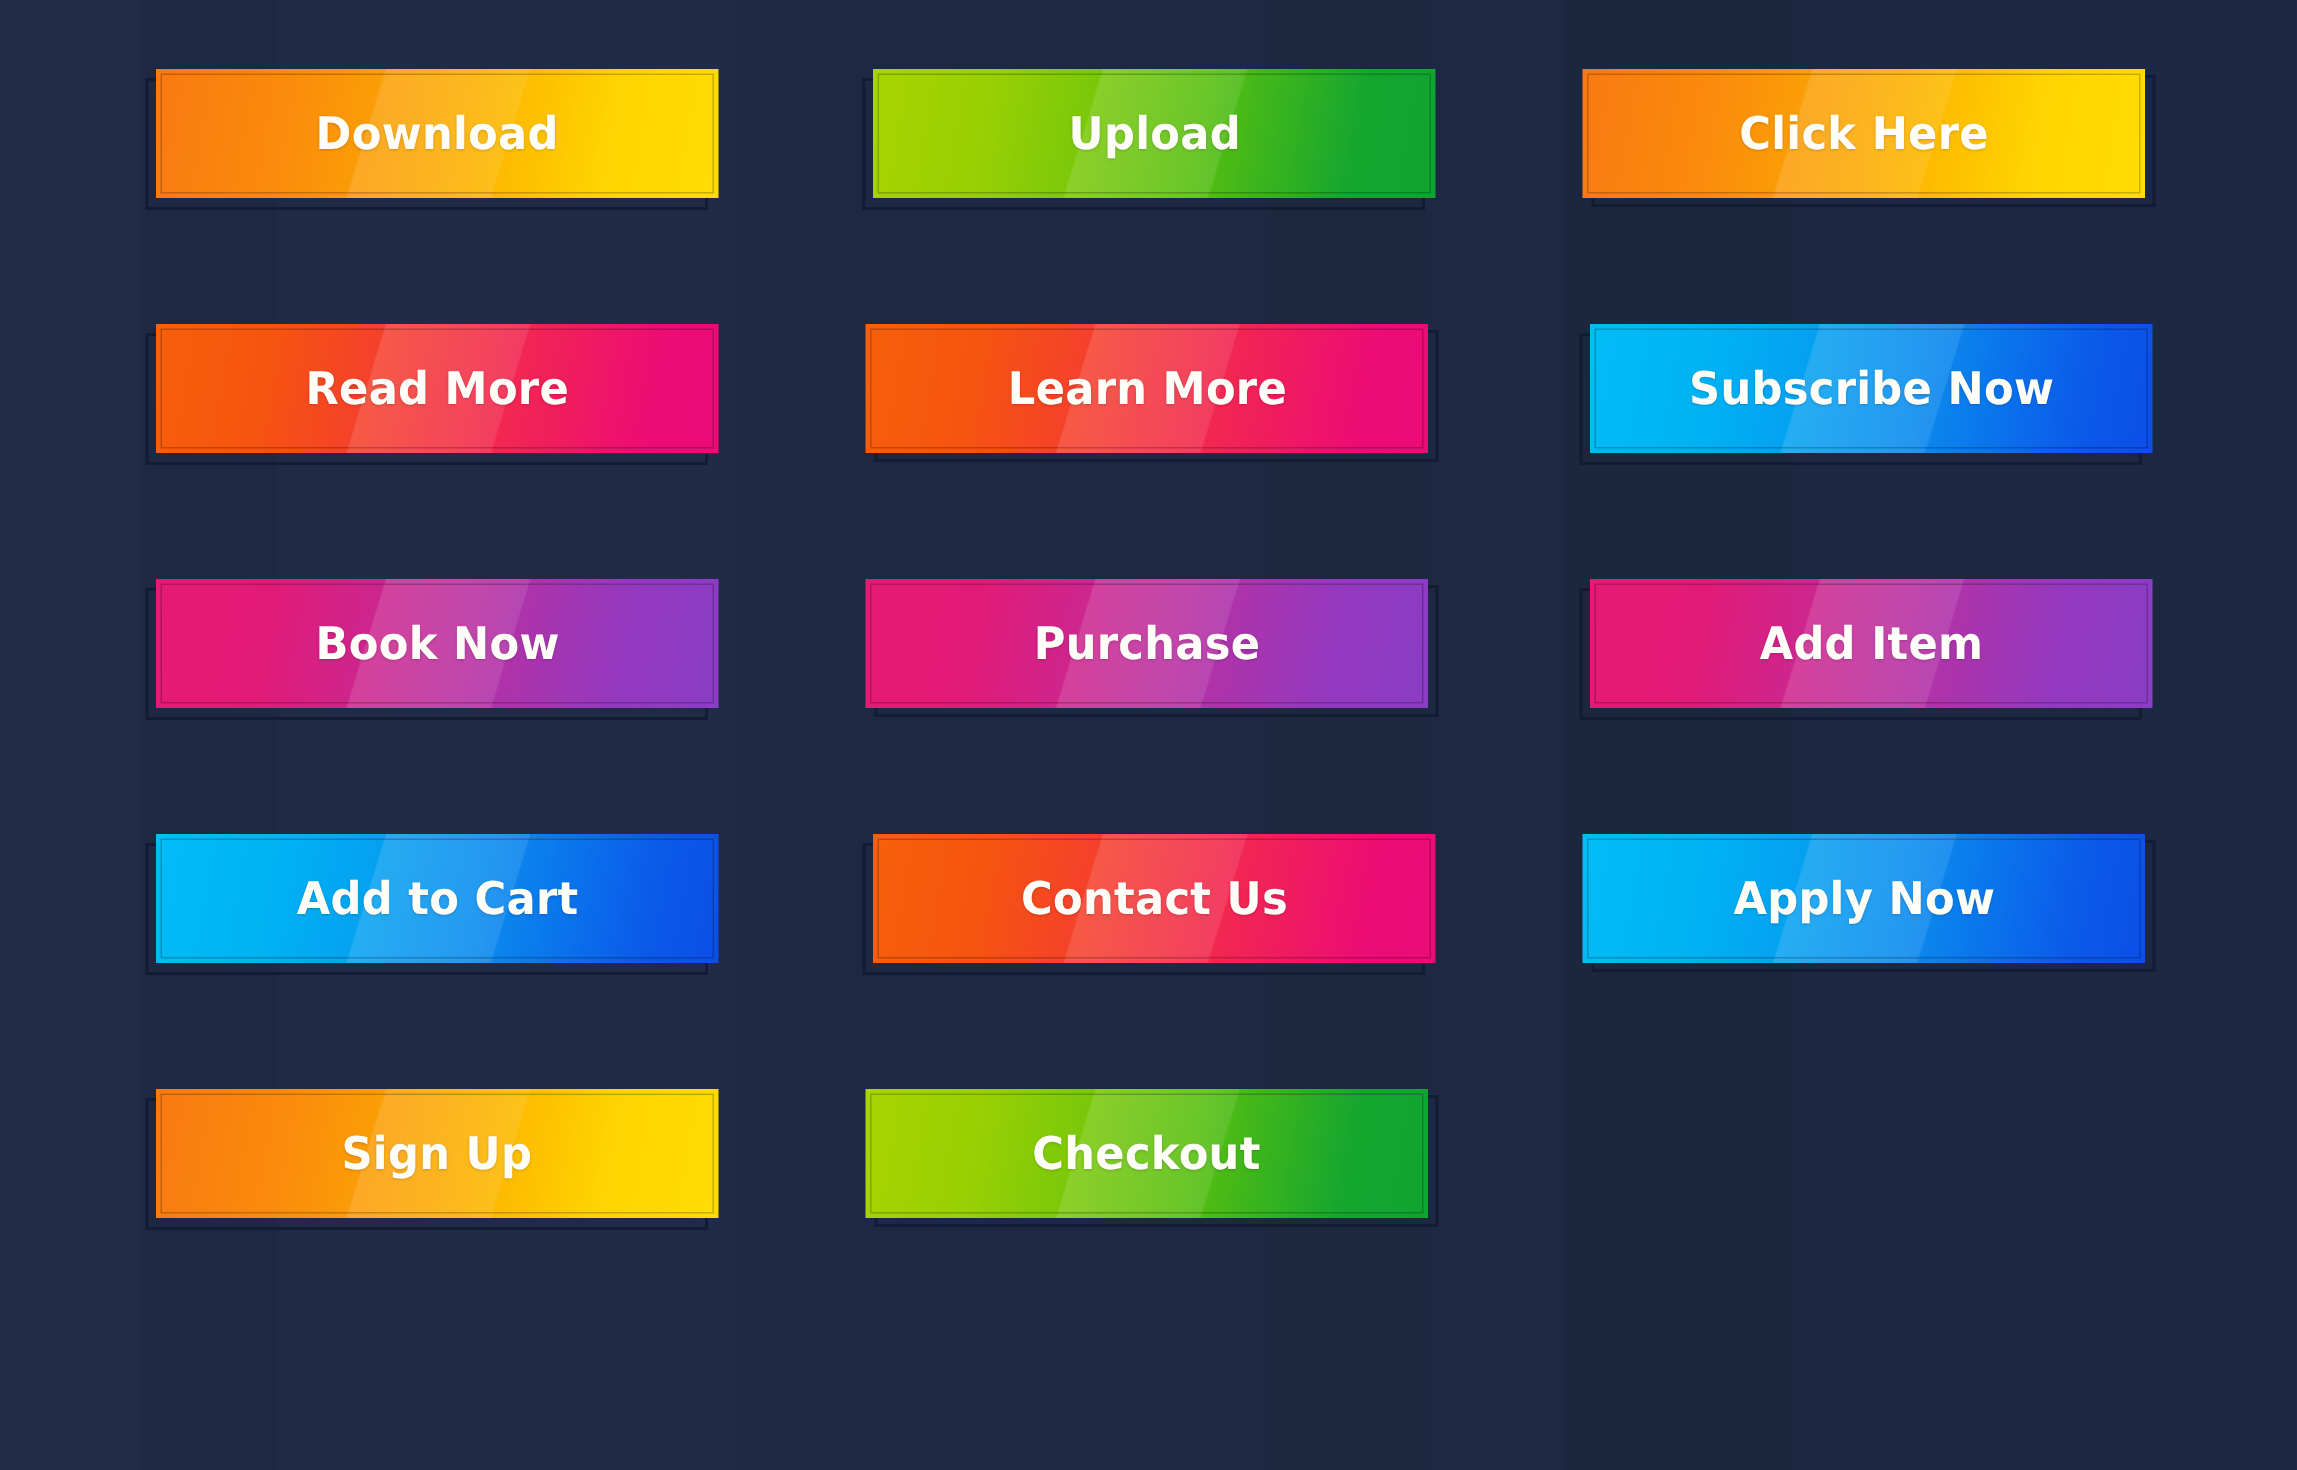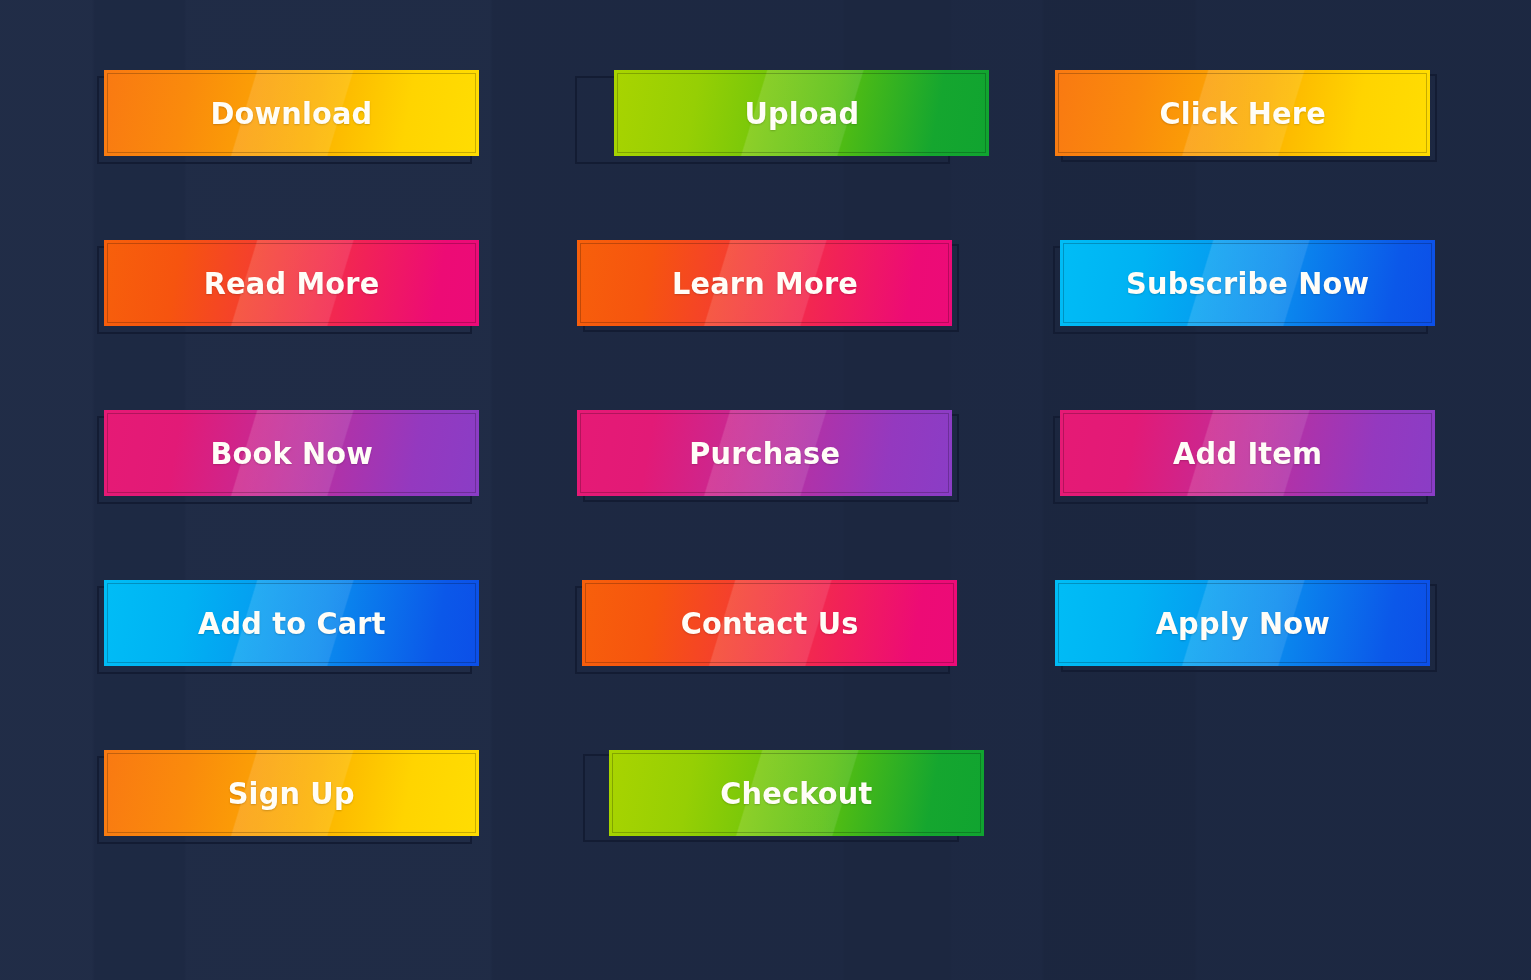--- a/index.html
+++ b/index.html
@@ -47,21 +47,21 @@
     position: absolute;
     left: 0;
     top: 0;
     width: 1531px;
     height: 980px;
     display: grid;
     grid-template-columns: repeat(3, 382px);
     grid-template-rows: repeat(5, 100px);
     column-gap: 96px;
     row-gap: 70px;
-    padding: 70px 0 0 97px;
+    padding: 46px 0 0 97px;
     box-sizing: border-box;
     align-content: start;
     justify-content: start;
   }
 
   
   .btn-slot {
     position: relative;
     width: 382px;
     height: 90px;
@@ -137,21 +137,21 @@
     font-weight: bold;
     letter-spacing: 0.2px;
     font-family: "DejaVu Sans", sans-serif;
     text-shadow: 0 1px 2px rgba(0,0,0,0.18);
     white-space: nowrap;
     transform: scaleX(0.96);
   }
 
   
   .g-orange-yellow { background: linear-gradient(100deg, #f97912 0%, #fa8a0c 22%, #fcb000 55%, #ffd400 80%, #ffdd02 100%); }
-  .g-green         { background: linear-gradient(100deg, #a9d400 0%, #96cf04 22%, #58bf10 58%, #15a62f 85%, #10a430 100%); margin-left: 32px; }
+  .g-green         { background: linear-gradient(100deg, #a9d400 0%, #96cf04 22%, #58bf10 58%, #15a62f 85%, #10a430 100%); }
   .g-orange-pink   { background: linear-gradient(100deg, #f7600b 0%, #f6540f 20%, #f32c4a 58%, #ed0b75 88%, #ec0b78 100%); text-align: center; }
   .g-cyan-blue     { background: linear-gradient(100deg, #00bdf6 0%, #00b2f3 22%, #0a8cee 58%, #0b58e9 88%, #0c4fe8 100%); }
   .g-pink-purple   { background: linear-gradient(100deg, #e61a75 0%, #e21a77 20%, #bd2f9e 52%, #9439bf 82%, #8a3dc6 100%); }
 </style>
 </head>
 <body>
 
 <div id="stage">
   <div id="bg-bands"></div>
   <div id="grid">

